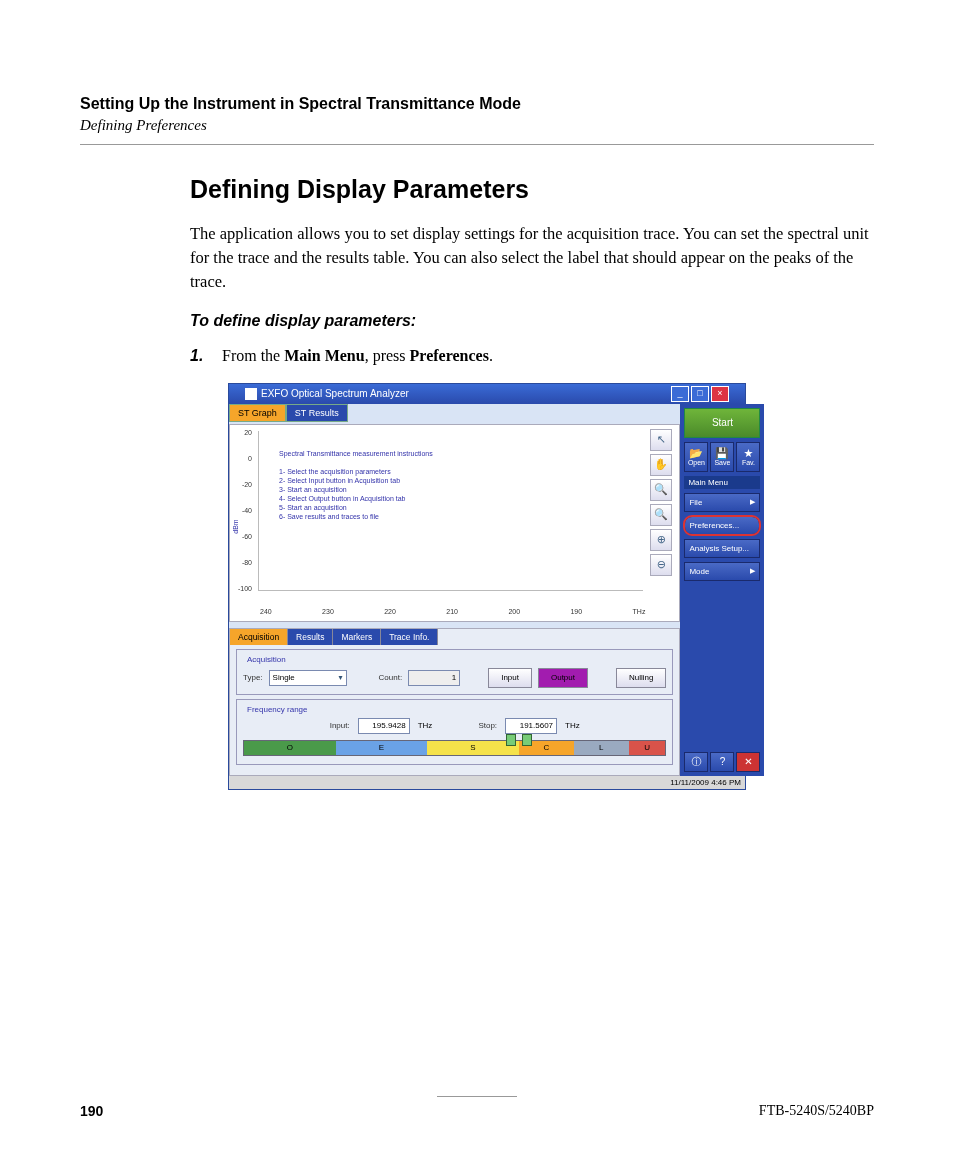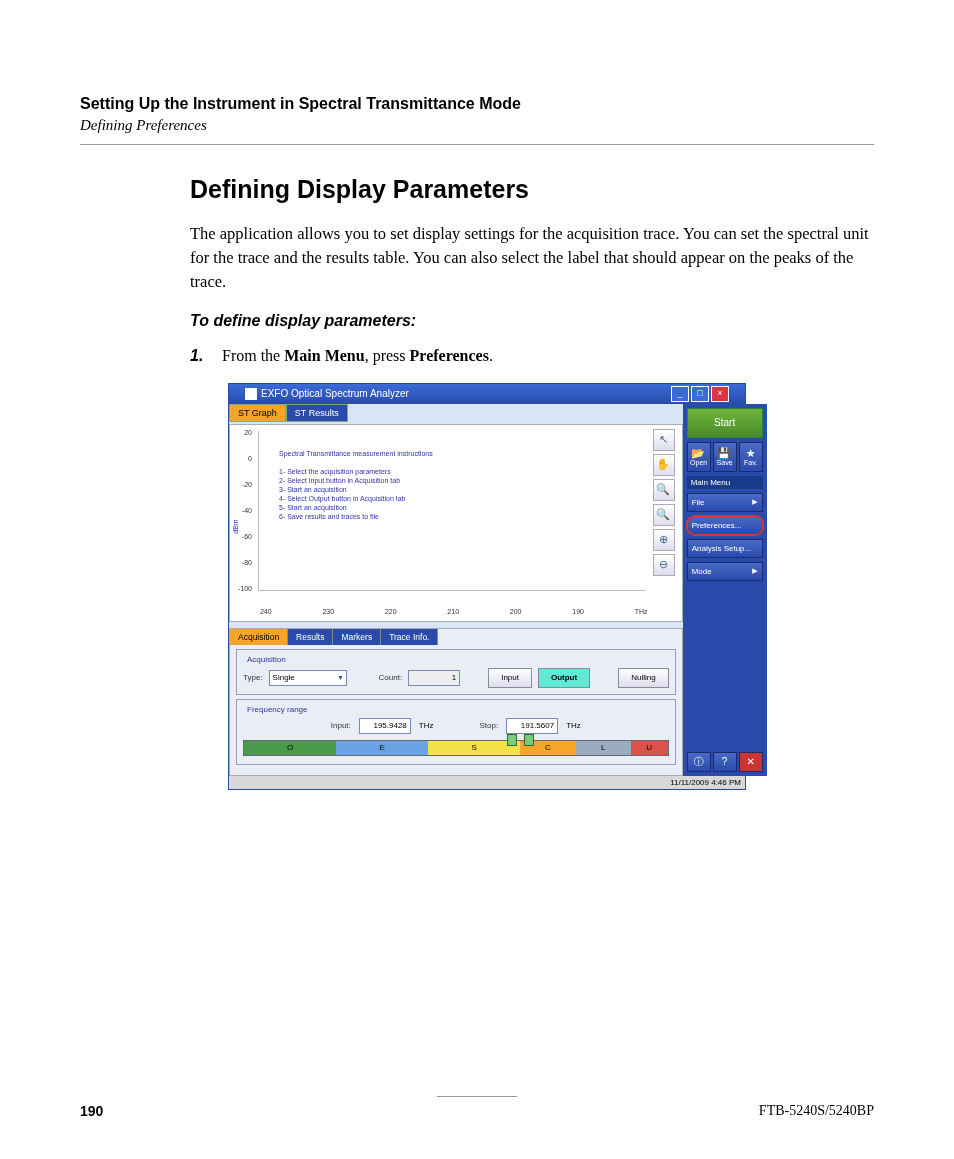--- a/index.html
+++ b/index.html
@@ -133,21 +133,21 @@
   .fieldset { border:1px solid #99b; padding:4px 6px 6px 6px; margin-bottom:4px;}
   .fieldset .legend { font-size:8px; color:#33a; margin:-10px 0 4px 2px; background:#e8edf6; display:inline-block; padding:0 2px;}
   .row { display:flex; align-items:center; gap:6px; font-size:8px;}
   .row label { color:#333;}
   .sel, .inp { height:14px; border:1px solid #7a8ab0; background:#fff; font-size:8px; padding:0 3px; display:flex; align-items:center; }
   .sel { width:70px; justify-content:space-between;}
   .sel .dd { color:#357; }
   .inp { width:44px; text-align:right; justify-content:flex-end;}
   .inp.ro { background:#eee;}
   .btn { height:18px; border:1px solid #889; background:linear-gradient(#fff,#dde); display:flex; align-items:center; justify-content:center; padding:0 12px; font-size:8px;}
-  .btn.out { background:#5eead4;font-weight:bold; }
+  .btn.out { background:#a21caf; }
 
   .band-track { position:relative; height:18px; margin-top:6px;}
   .band-bar { display:flex; height:14px; border:1px solid #667; }
   .band { flex:1; display:flex; align-items:center; justify-content:center; font-size:8px; }
   .b-o { background:#4a9a4a;}
   .b-e { background:#6aa2e6;}
   .b-s { background:#f5e24a;}
   .b-c { background:#f6a52a; flex:0.6;}
   .b-l { background:#9aaac0; flex:0.6;}
   .b-u { background:#d9534a; flex:0.4;}

